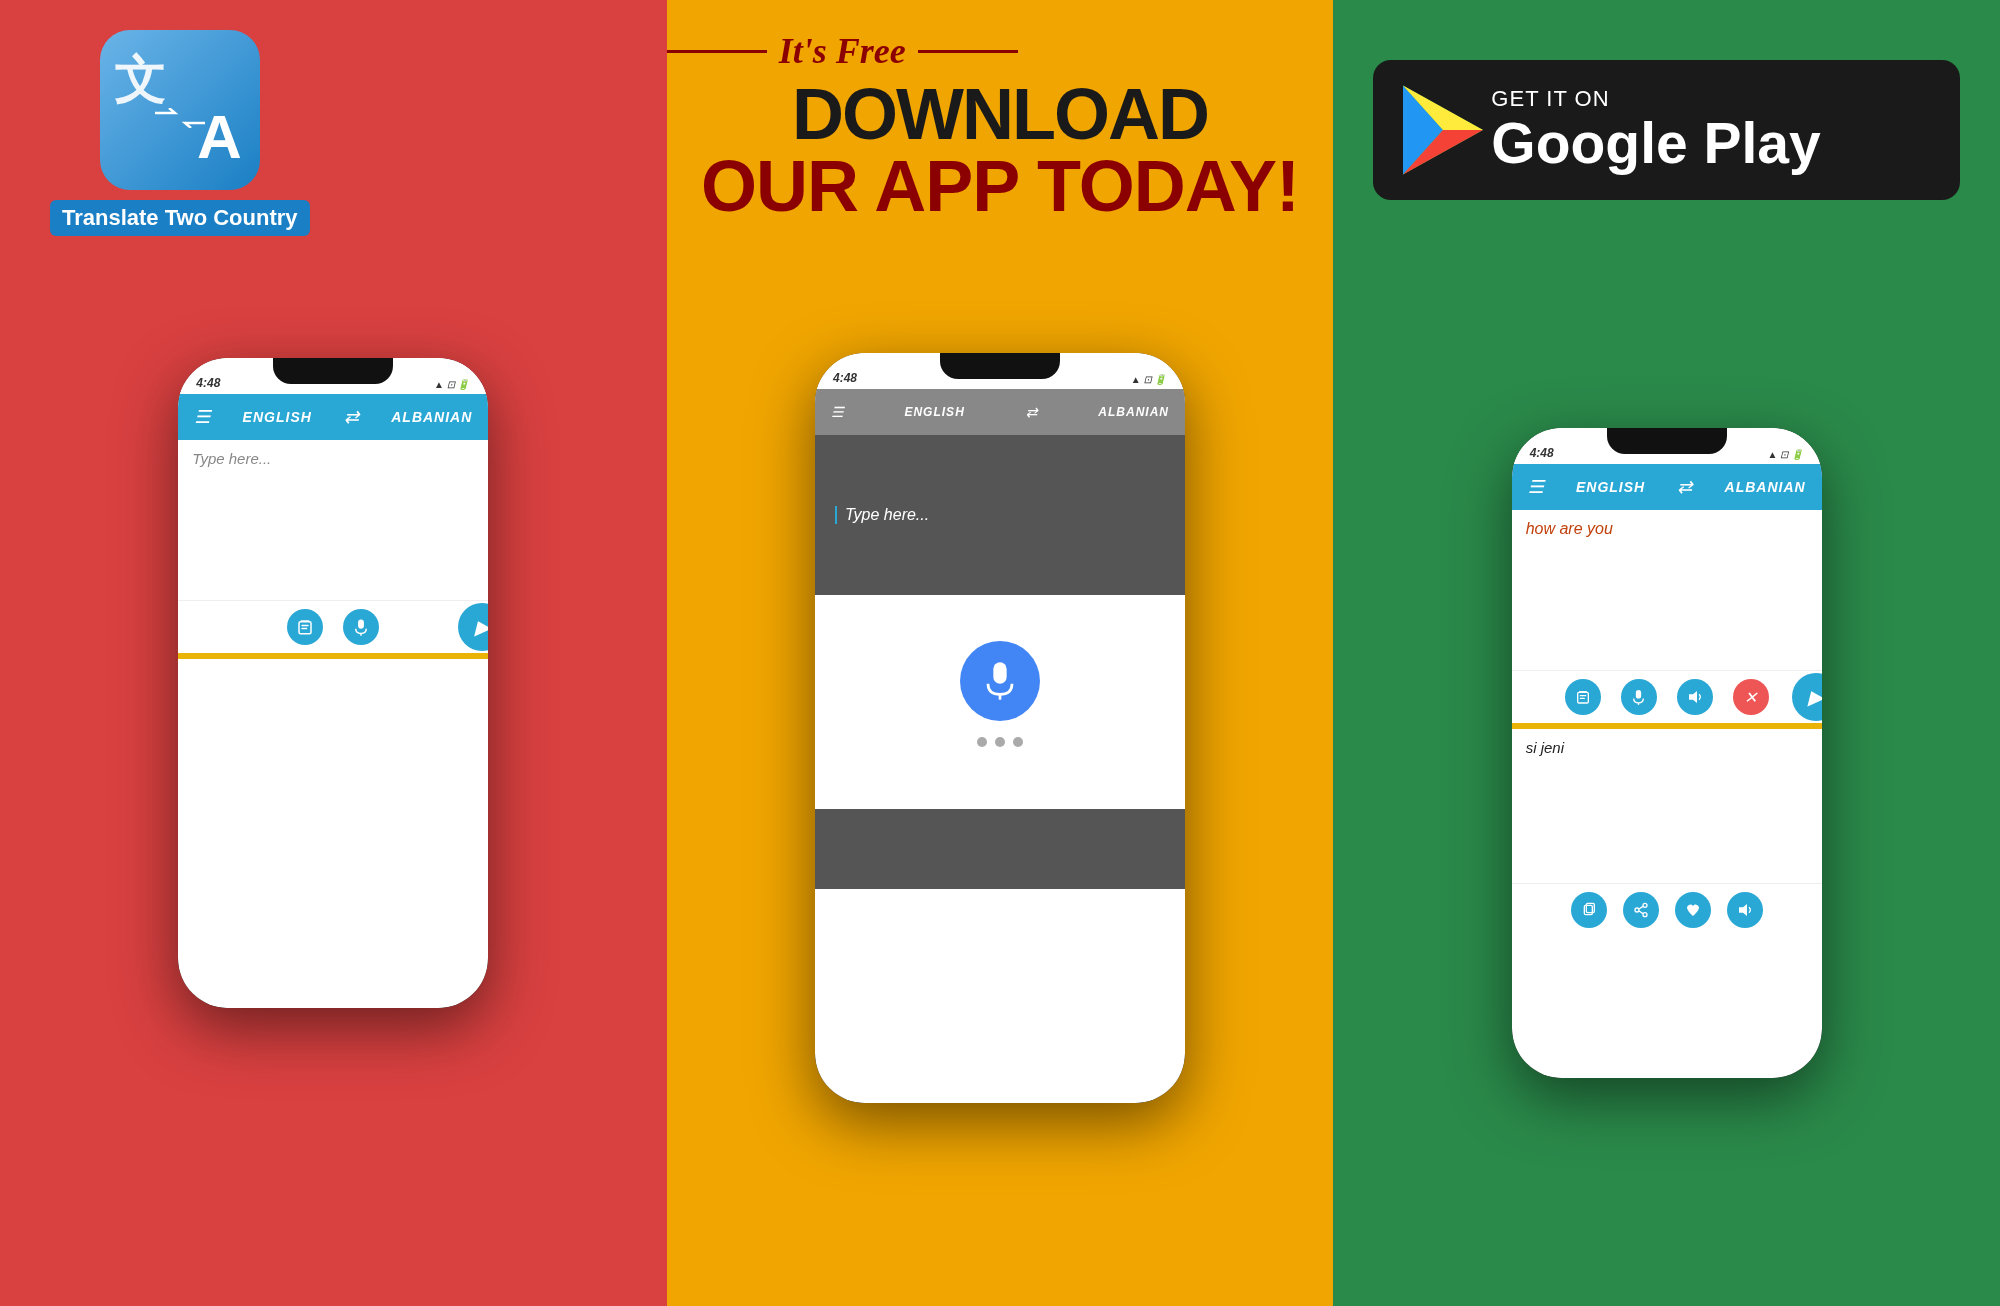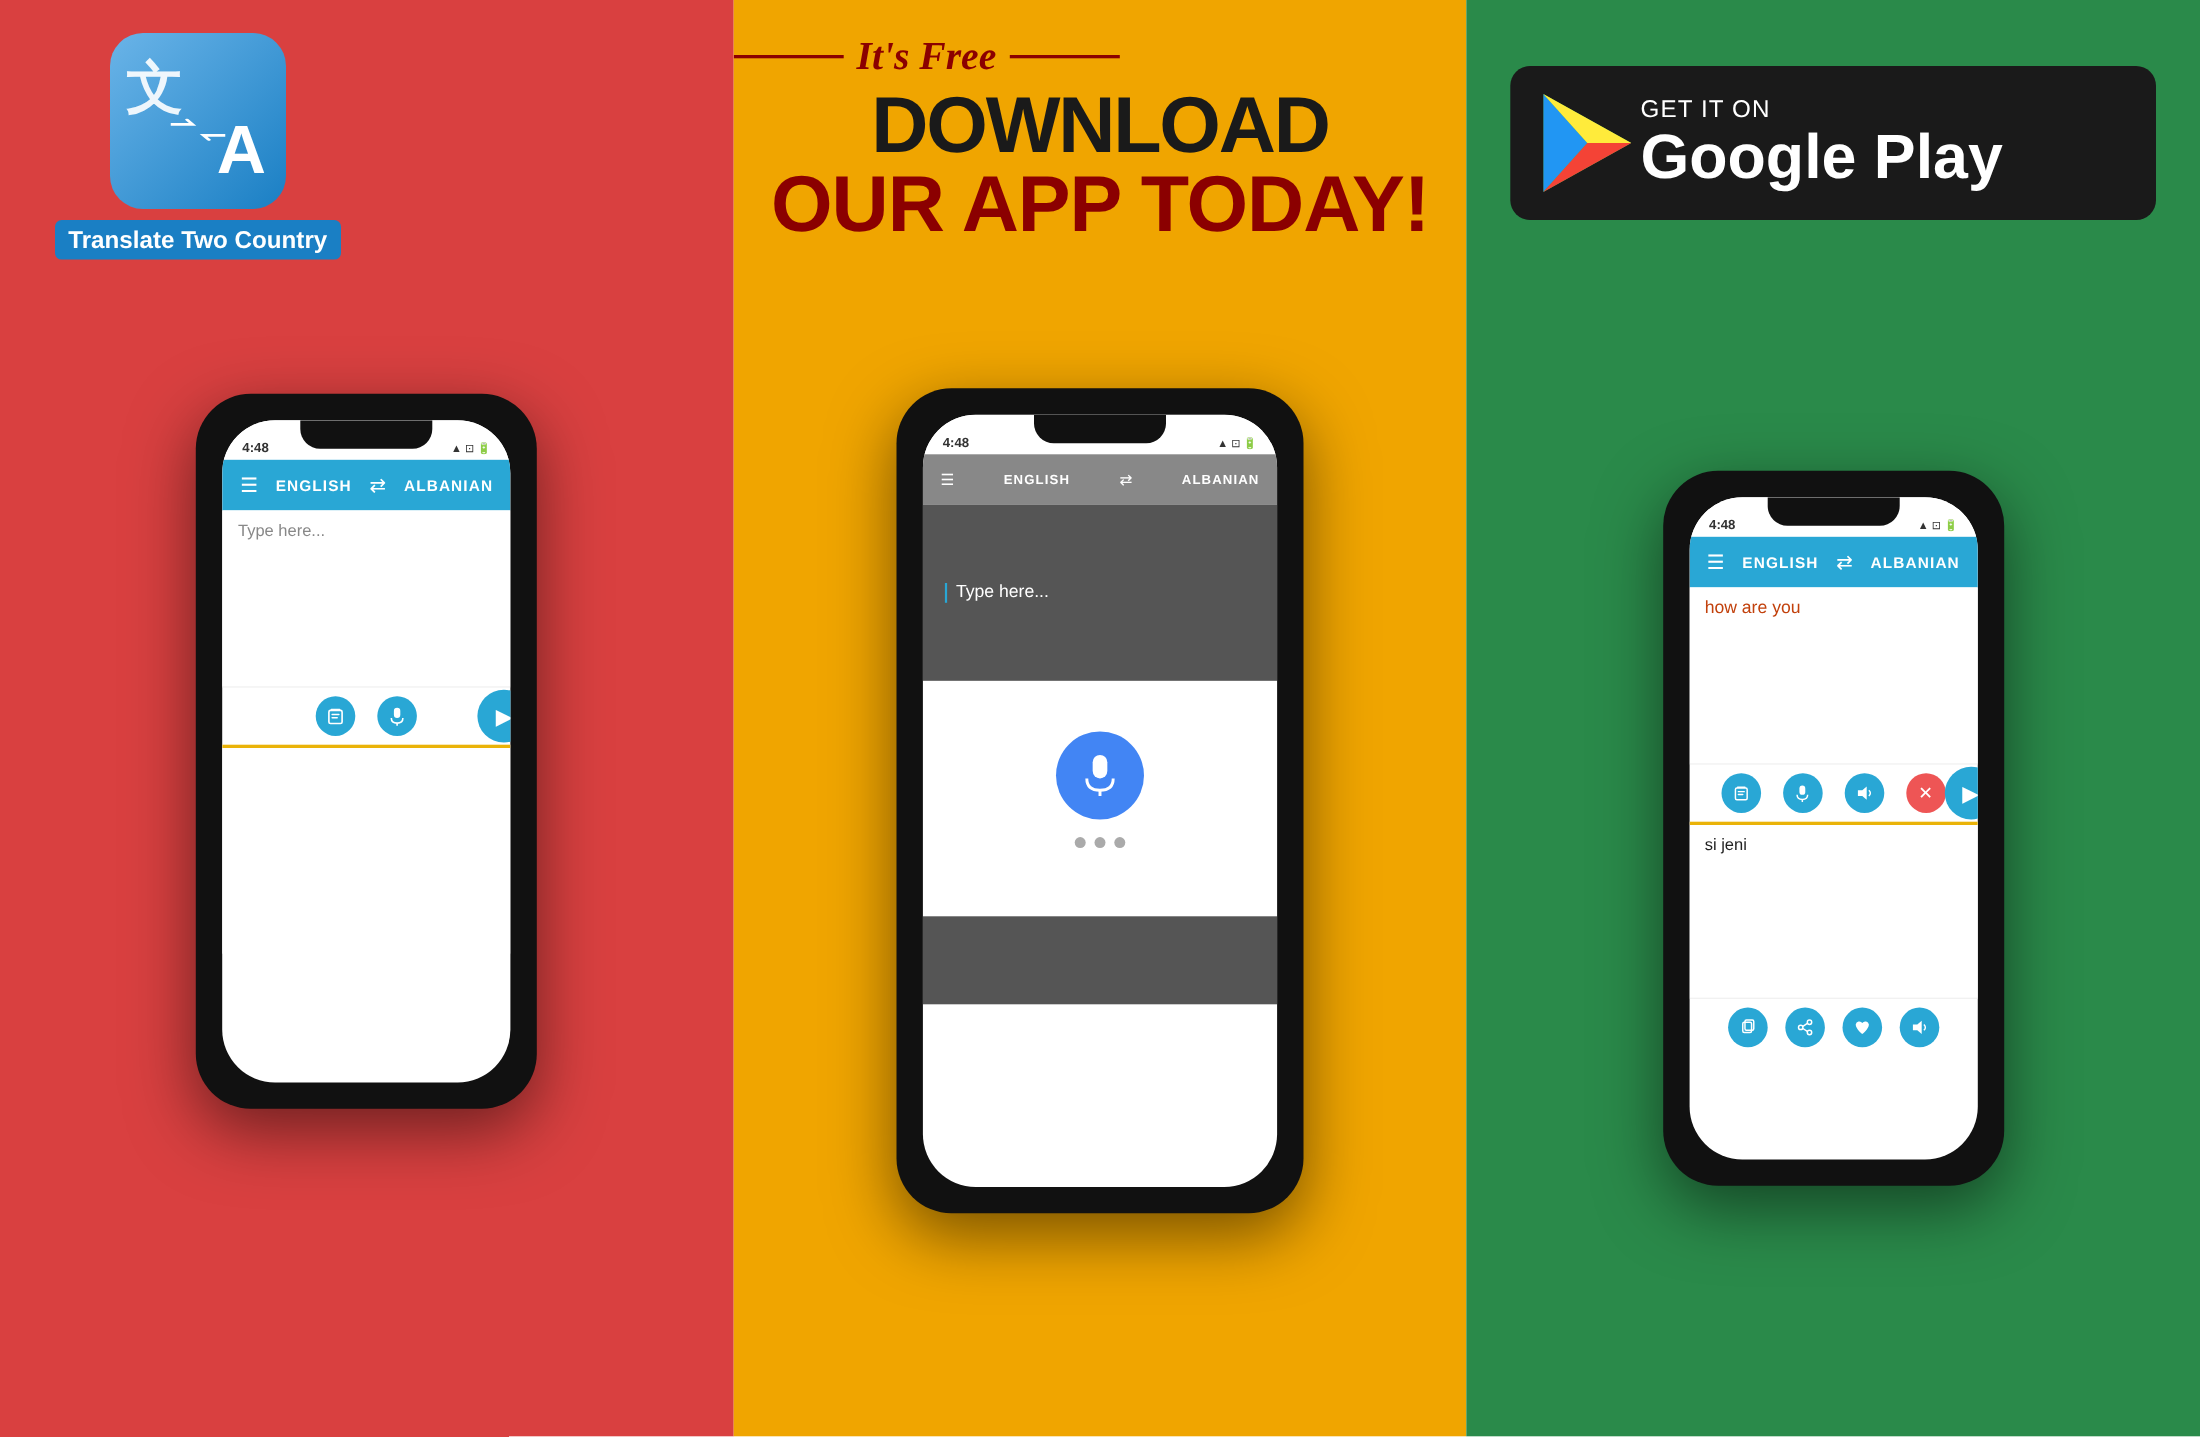--- a/index.html
+++ b/index.html
@@ -176,21 +176,22 @@
       height: 650px;
       margin-top: 200px;
     }
 
     .phone-screen {
       position: absolute;
       top: 0; left: 0; right: 0; bottom: 0;
       background: white;
       border-radius: 48px;
       overflow: hidden;
-      margin: 24px;
+      margin: 0;
+      font-style: italic;
     }
 
     
     .phone-notch {
       position: absolute;
       top: 0;
       left: 50%;
       transform: translateX(-50%);
       width: 120px;
       height: 26px;
@@ -286,21 +287,21 @@
       color: white;
       font-size: 20px;
       z-index: 5;
     }
     .translate-output-area {
       background: white;
       padding: 10px 14px;
       font-size: 15px;
       color: #222;
       min-height: 160px;
-      border-top: 3px solid #eab308;
+      border-top: 6px solid #eab308;
     }
     .output-action-row {
       display: flex;
       align-items: center;
       justify-content: center;
       gap: 16px;
       padding: 8px 14px;
       border-top: 1px solid #eee;
     }
 

